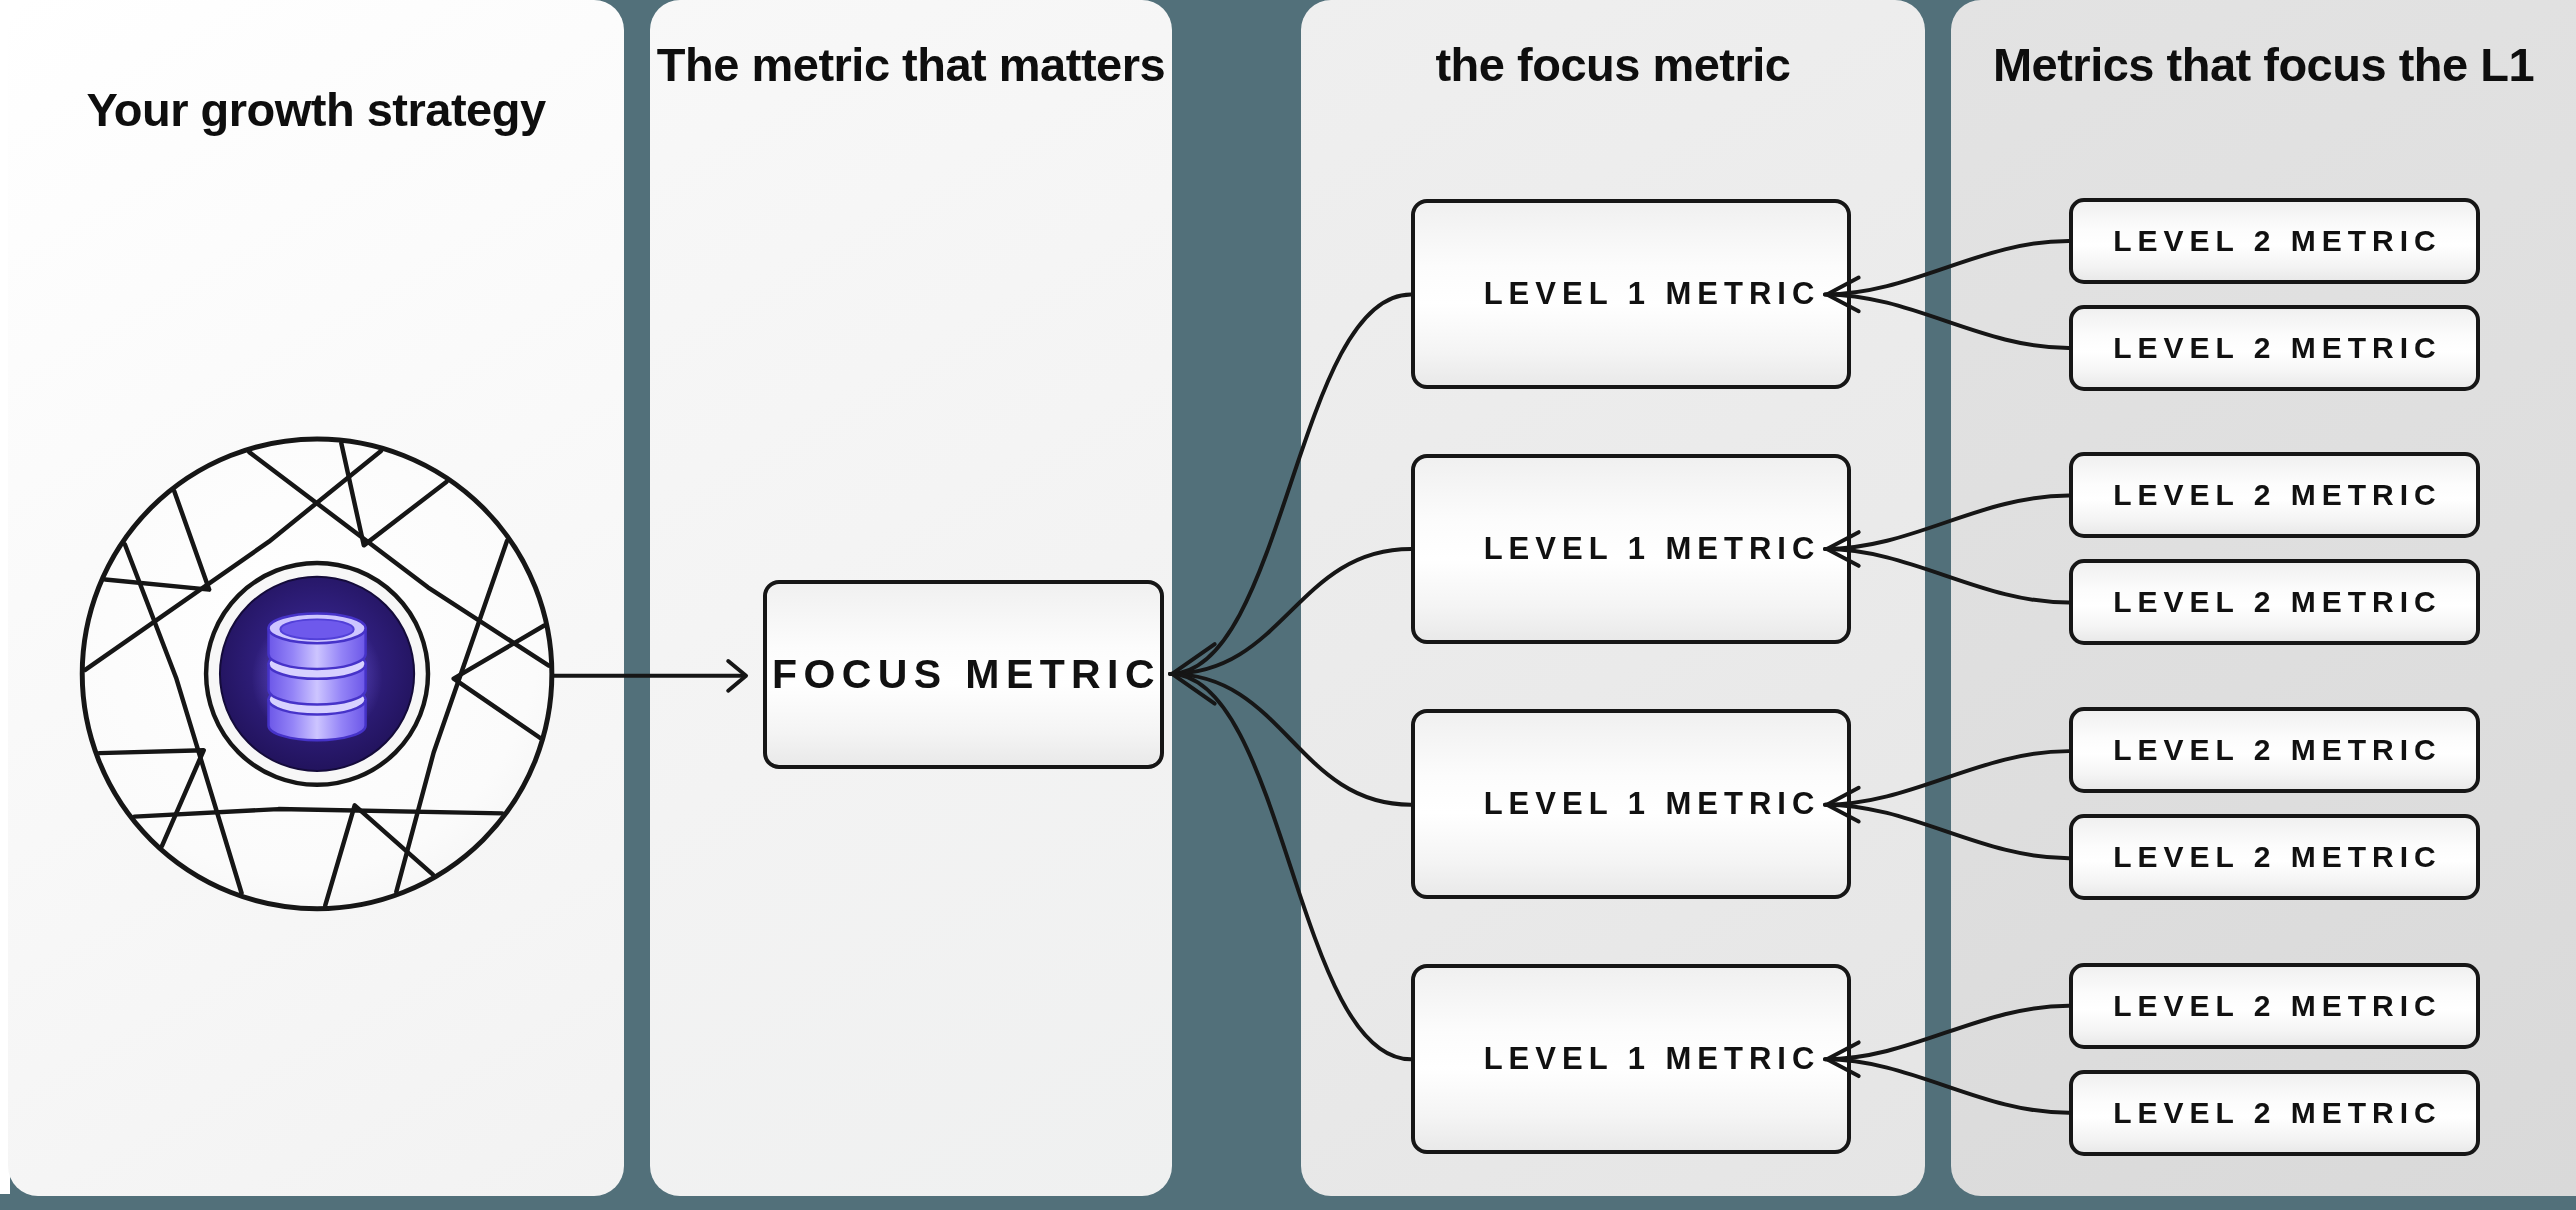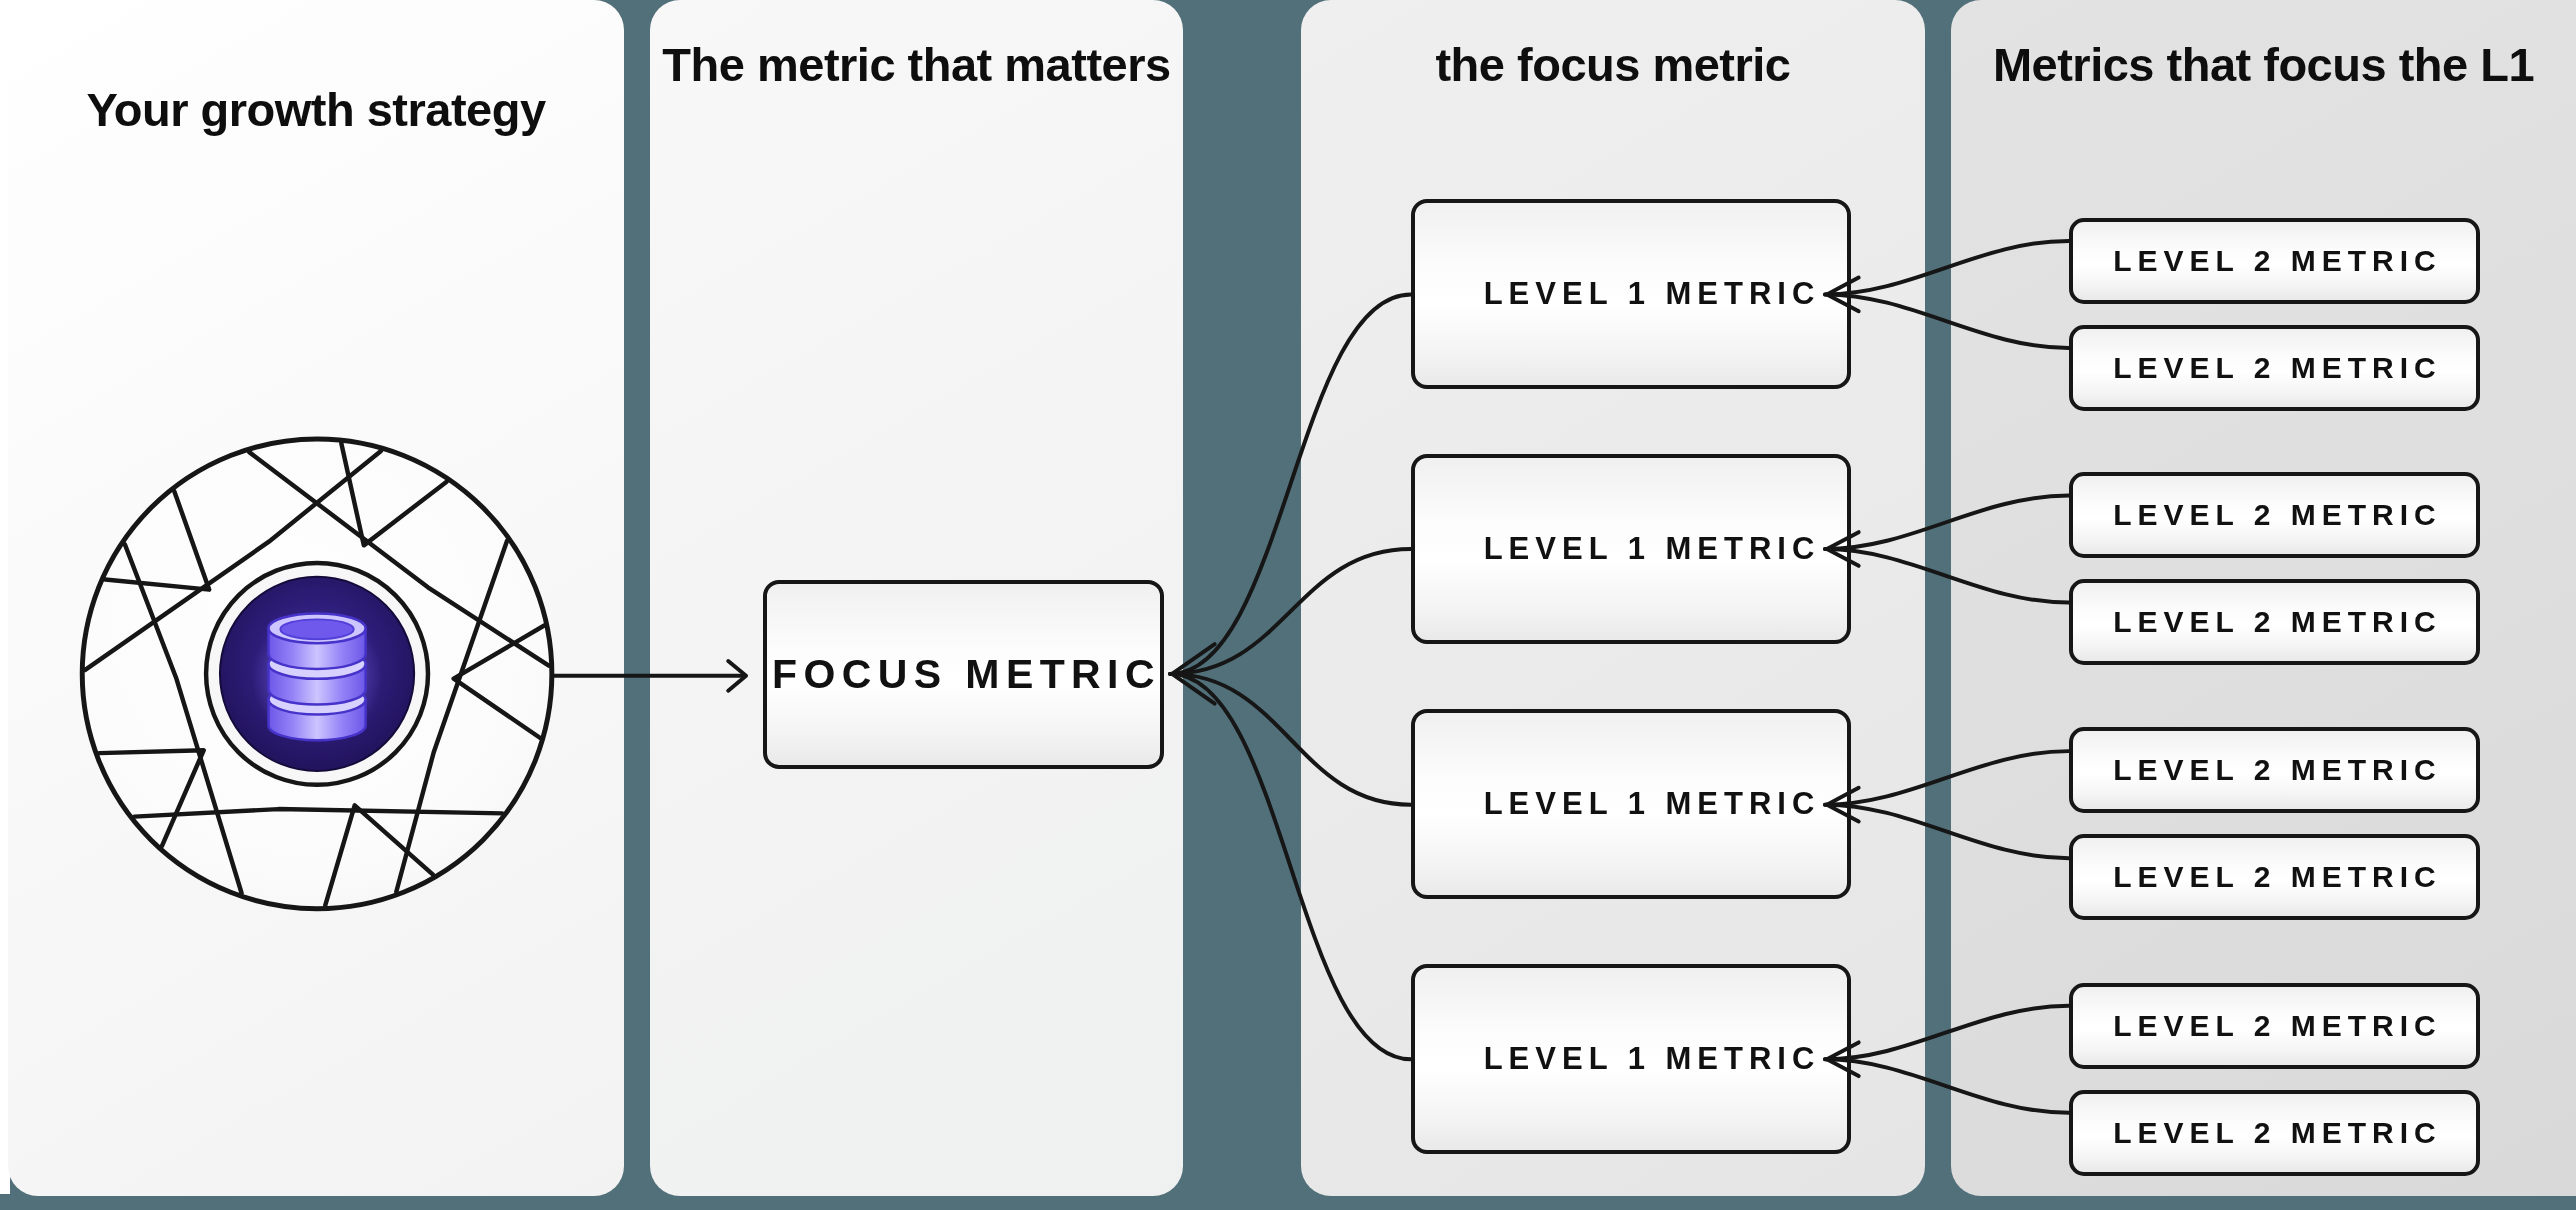--- a/index.html
+++ b/index.html
@@ -8,21 +8,21 @@
     width:2576px;height:1211px;
     background:#52707a;
     overflow:hidden;
     font-family:"Liberation Sans", sans-serif;
   }
   .white-edge{position:absolute;left:0;top:0;width:10px;height:1194px;background:#ffffff;}
   .white-corner{position:absolute;left:0;top:0;width:46px;height:36px;background:#ffffff;}
 
   .panel{position:absolute;top:0;height:1196px;border-radius:30px;}
   .panel.p1{left:8px;width:616px;background:linear-gradient(150deg,#ffffff 0%,#f8f8f8 55%,#f2f2f2 100%);}
-  .panel.p2{left:650px;width:522px;background:linear-gradient(150deg,#f8f8f8 0%,#f3f3f3 55%,#eff0f0 100%);padding-left:11px;}
+  .panel.p2{left:650px;width:522px;background:linear-gradient(150deg,#f8f8f8 0%,#f3f3f3 55%,#eff0f0 100%);}
   .panel.p3{left:1301px;width:624px;background:linear-gradient(150deg,#efefef 0%,#eaeaea 55%,#e5e5e5 100%);}
   .panel.p4{left:1951px;width:625px;border-radius:30px 0 0 30px;background:linear-gradient(150deg,#e3e3e3 0%,#dedede 55%,#d9d9d9 100%);}
 
   .panel-title{
     position:absolute;top:36px;left:0;right:0;
     text-align:center;color:#0e0e0e;
     font-size:47px;font-weight:700;line-height:58px;letter-spacing:-0.5px;
   }
   .panel.p1 .panel-title{top:81px;}
 
@@ -31,21 +31,21 @@
     background:linear-gradient(180deg,#f0f0f0 0%,#fcfcfc 35%,#ffffff 55%,#f4f4f4 82%,#e9e9e9 100%);
     border:4px solid #161616;border-radius:16px;
     display:flex;align-items:center;justify-content:center;
     color:#111111;font-weight:800;text-align:center;
   }
   .box .lbl{transform:translateX(3px);} 
 
   .focus-box{left:763px;top:580px;width:393px;height:181px;font-size:41px;letter-spacing:6.4px;}
   .l1-box{left:1411px;width:396px;height:182px;font-size:31px;letter-spacing:6px;padding-left:36px;}
   .l1-1{top:199px;} .l1-2{top:454px;} .l1-3{top:709px;} .l1-4{top:964px;}
-  .l2-box{left:2069px;width:403px;height:78px;font-size:30px;letter-spacing:6px;border-radius:15px;margin-top:20px;}
+  .l2-box{left:2069px;width:403px;height:78px;font-size:30px;letter-spacing:6px;border-radius:15px;}
   .l2-1{top:198px;} .l2-2{top:305px;}
   .l2-3{top:452px;} .l2-4{top:559px;}
   .l2-5{top:707px;} .l2-6{top:814px;}
   .l2-7{top:963px;} .l2-8{top:1070px;}
 
   .overlay{position:absolute;left:0;top:0;pointer-events:none;}
 </style>
 </head>
 <body>
 

